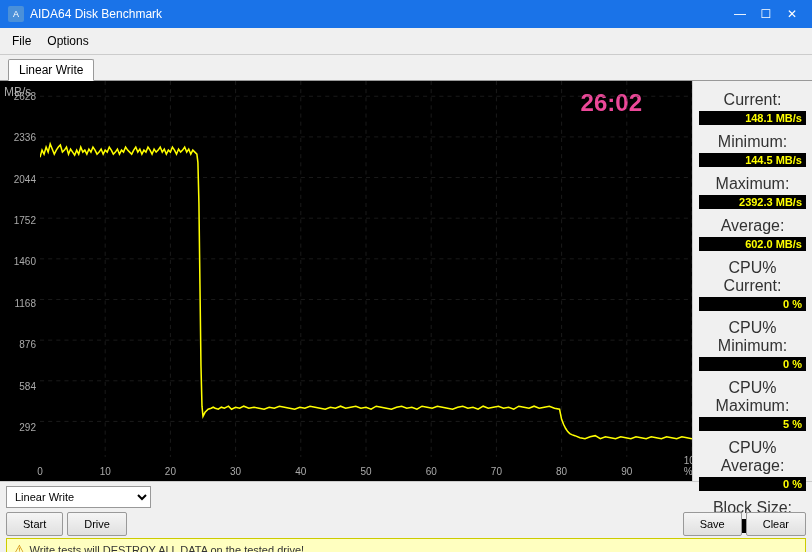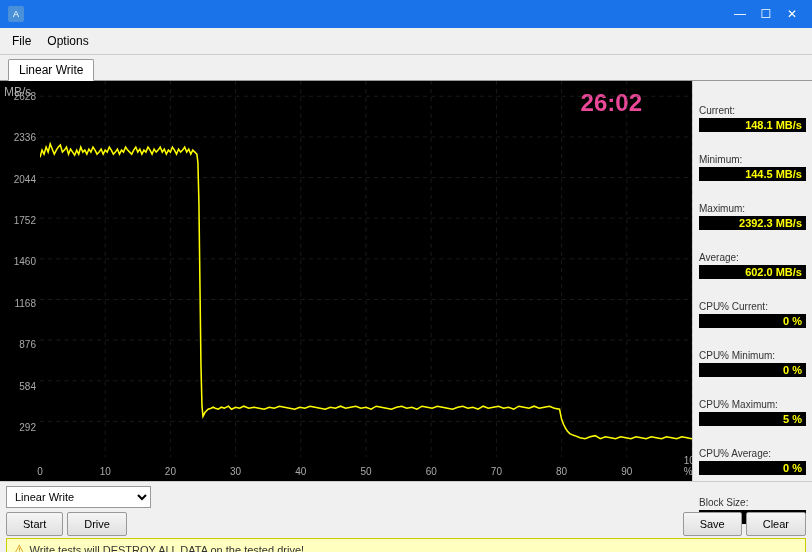--- a/index.html
+++ b/index.html
@@ -100,23 +100,24 @@
     .stats-panel {
       width: 120px;
       background: #f0f0f0;
       padding: 4px 6px;
       border-left: 1px solid #ccc;
       display: flex;
       flex-direction: column;
       gap: 2px;
     }
     .stat-label {
-      font-size: 10px;
+      font-size: 16px;
       color: #333;
-      margin-top: 20px;
+      margin-top: 6px;
+      text-align: center;
     }
     .stat-value {
       background: #000;
       color: #ffff00;
       font-size: 11px;
       font-weight: bold;
       padding: 1px 4px;
       text-align: right;
       width: 100%;
     }
@@ -213,20 +214,21 @@
       font-size: 10px;
       transform: translateX(-50%);
     }
   </style>
 </head>
 <body>
 
 <div class="title-bar">
   <div class="title-bar-left">
     <div class="title-bar-icon">A</div>
+    <span>AIDA64 Disk Benchmark</span>
   </div>
   <div class="title-bar-buttons">
     <button class="title-btn">—</button>
     <button class="title-btn">☐</button>
     <button class="title-btn close">✕</button>
   </div>
 </div>
 
 <div class="menu-bar">
   <span class="menu-item">File</span>

